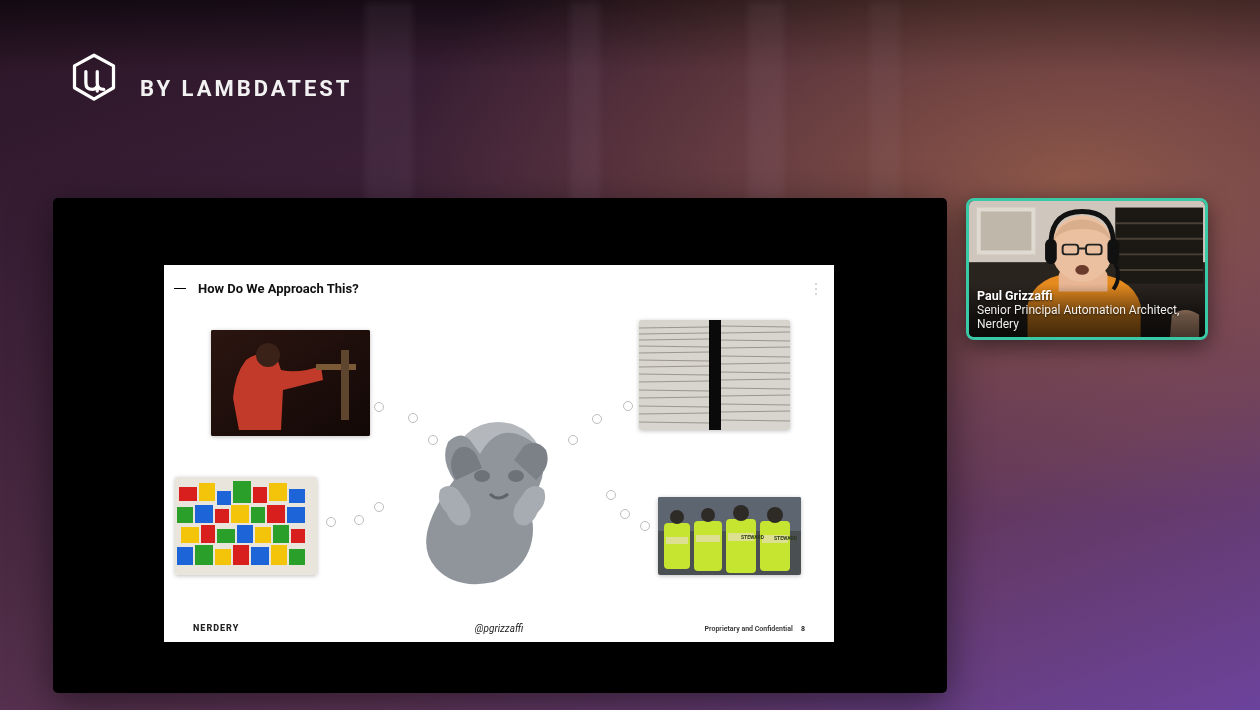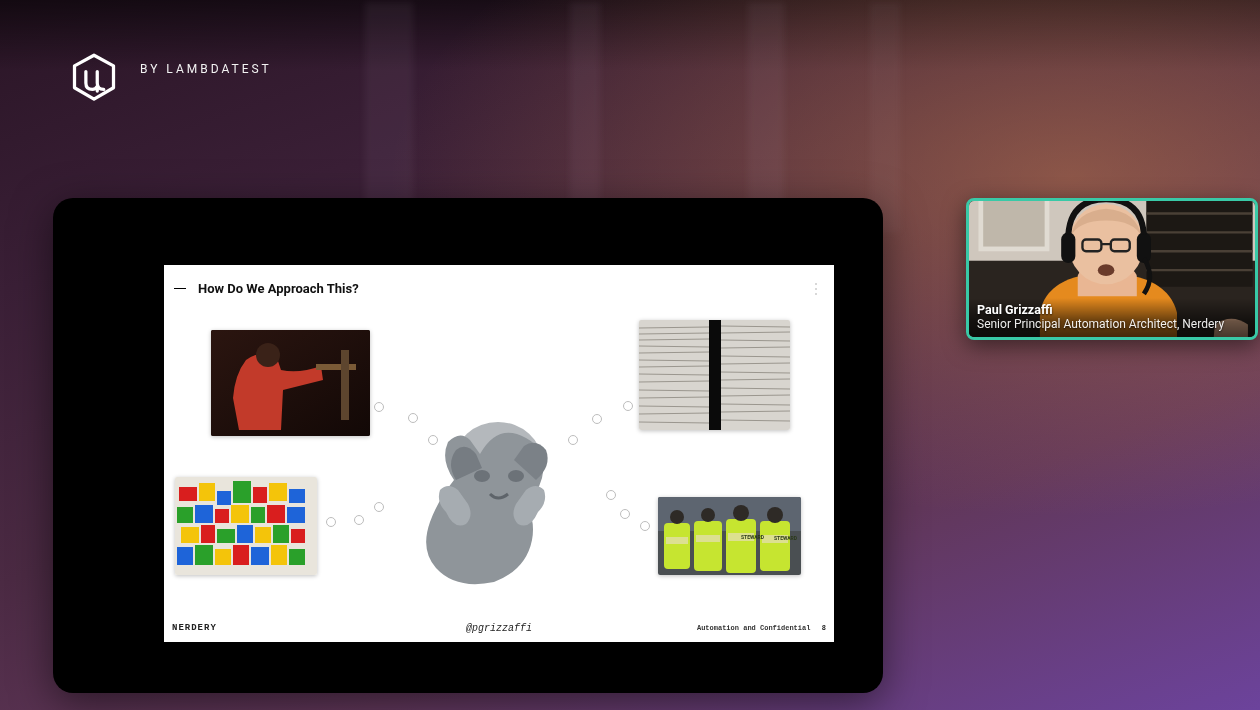--- a/index.html
+++ b/index.html
@@ -16,45 +16,45 @@
   .streak.s1 { left:365px; height:300px; top:2px;}
   .streak.s2 { left:570px; top:2px; height:220px; width:30px;}
   .streak.s3 { left:748px; top:2px; height:210px; width:36px;}
   .streak.s4 { left:870px; top:2px; height:230px; width:30px; background:rgba(200,170,200,0.05);}
 
   
   .event-logo { position:absolute; left:68px; top:52px; color:#fff; display:flex; align-items:flex-start; gap:14px; }
   .event-logo .mu-mark { width:52px; height:52px; display:inline-block; }
   .event-logo .title-wrap { display:flex; flex-direction:column; }
   .event-logo .event-title { font-size:38px; font-weight:800; letter-spacing:0.5px; line-height:1; }
-  .event-logo .event-sub { font-size:12px; font-weight:400; letter-spacing:3px; margin-top:10px; padding-left:6px; color:#f2f2f2; }
-
-  
-  .slide-frame { position:absolute; left:53px; top:198px; width:830px; height:495px; background:#000; border-radius:20px; box-shadow:0 10px 40px rgba(0,0,0,0.5); }
+  .event-logo .event-sub { font-size:22px; font-weight:700; letter-spacing:3px; margin-top:24px; padding-left:6px; color:#f2f2f2; }
+
+  
+  .slide-frame { position:absolute; left:53px; top:198px; width:894px; height:495px; background:#000; border-radius:5px; box-shadow:0 10px 40px rgba(0,0,0,0.5); }
   .slide { position:absolute; left:111px; top:67px; width:670px; height:377px; background:#fff; color:#222; }
   .slide-hdr { position:absolute; left:10px; top:16px; display:flex; align-items:center; gap:12px; }
   .slide-hdr .dash { width:12px; height:1px; background:#000; display:inline-block; }
   .slide-hdr .slide-title { font-size:13px; font-weight:700; color:#111; }
   .slide-menu { position:absolute; right:14px; top:18px; width:8px; height:12px; display:flex; flex-direction:column; justify-content:space-between; opacity:0.3;}
   .slide-menu div { width:2px; height:2px; background:#555; border-radius:50%; margin:0 auto;}
 
   
-  .slide-footer { position:absolute; left:0; right:0; bottom:0; height:28px; display:flex; align-items:center; justify-content:space-between; padding:0 8px; font-size:9px; color:#222;font-family:Liberation Mono, monospace; }
+  .slide-footer { position:absolute; left:0; right:0; bottom:0; height:28px; display:flex; align-items:center; justify-content:space-between; padding:0 29px; font-size:9px; color:#222; }
   .slide-footer .brand { font-weight:800; letter-spacing:1px; font-size:9px;}
   .slide-footer .handle { position:absolute; left:50%; transform:translateX(-50%); font-style:italic; font-size:10px;text-align:right; }
   .slide-footer .conf { font-size:7px; color:#333; font-weight:600; }
   .slide-footer .pnum { font-size:7px; margin-left:6px; font-weight:700;}
 
   
   .imgbox { position:absolute; border-radius:2px; overflow:hidden; box-shadow:0 1px 4px rgba(0,0,0,0.25); }
   .imgbox svg { display:block; width:100%; height:100%; }
   .dot { position:absolute; width:10px; height:10px; border:1.5px solid #bdbdbd; border-radius:50%; background:#fff; }
 
   
-  .cam { position:absolute; left:966px; top:198px; width:292px; height:142px; border:3px solid #39c9a7; border-radius:8px; overflow:hidden; background:#1b1510; box-shadow:0 6px 22px rgba(0,0,0,0.5);}
+  .cam { position:absolute; left:966px; top:198px; width:242px; height:142px; border:3px solid #39c9a7; border-radius:8px; overflow:hidden; background:#1b1510; box-shadow:0 6px 22px rgba(0,0,0,0.5);}
   .cam svg.bg { position:absolute; inset:0; width:100%; height:100%; }
   .cam .overlay { position:absolute; left:0; right:0; bottom:0; padding:4px 8px 6px 8px;
                   background:linear-gradient(180deg, rgba(0,0,0,0) 0%, rgba(0,0,0,0.55) 60%, rgba(0,0,0,0.7) 100%);
                   color:#fff; }
   .cam .speaker-name { font-size:12.5px; font-weight:700; text-shadow:0 1px 2px rgba(0,0,0,0.8);}
   .cam .speaker-title { font-size:12px; font-weight:400; opacity:0.92; text-shadow:0 1px 2px rgba(0,0,0,0.8);}
 </style>
 </head>
 <body>
 
@@ -234,21 +234,21 @@
     <div class="dot" style="left:210px; top:237px;"></div>
 
     <div class="dot" style="left:442px; top:225px;"></div>
     <div class="dot" style="left:456px; top:244px;"></div>
     <div class="dot" style="left:476px; top:256px;"></div>
 
     <div class="slide-footer">
       <span class="brand">NERDERY</span>
       <span class="handle">@pgrizzaffi</span>
       <span>
-        <span class="conf">Automation and Confidential</span>
+        <span class="conf">Proprietary and Confidential</span>
         <span class="pnum">8</span>
       </span>
     </div>
   </div>
 </div>
 
 <div class="cam">
   <svg class="bg" viewBox="0 0 242 142" preserveAspectRatio="xMidYMid slice">
     <rect width="242" height="142" fill="#2a241f"></rect>
 

